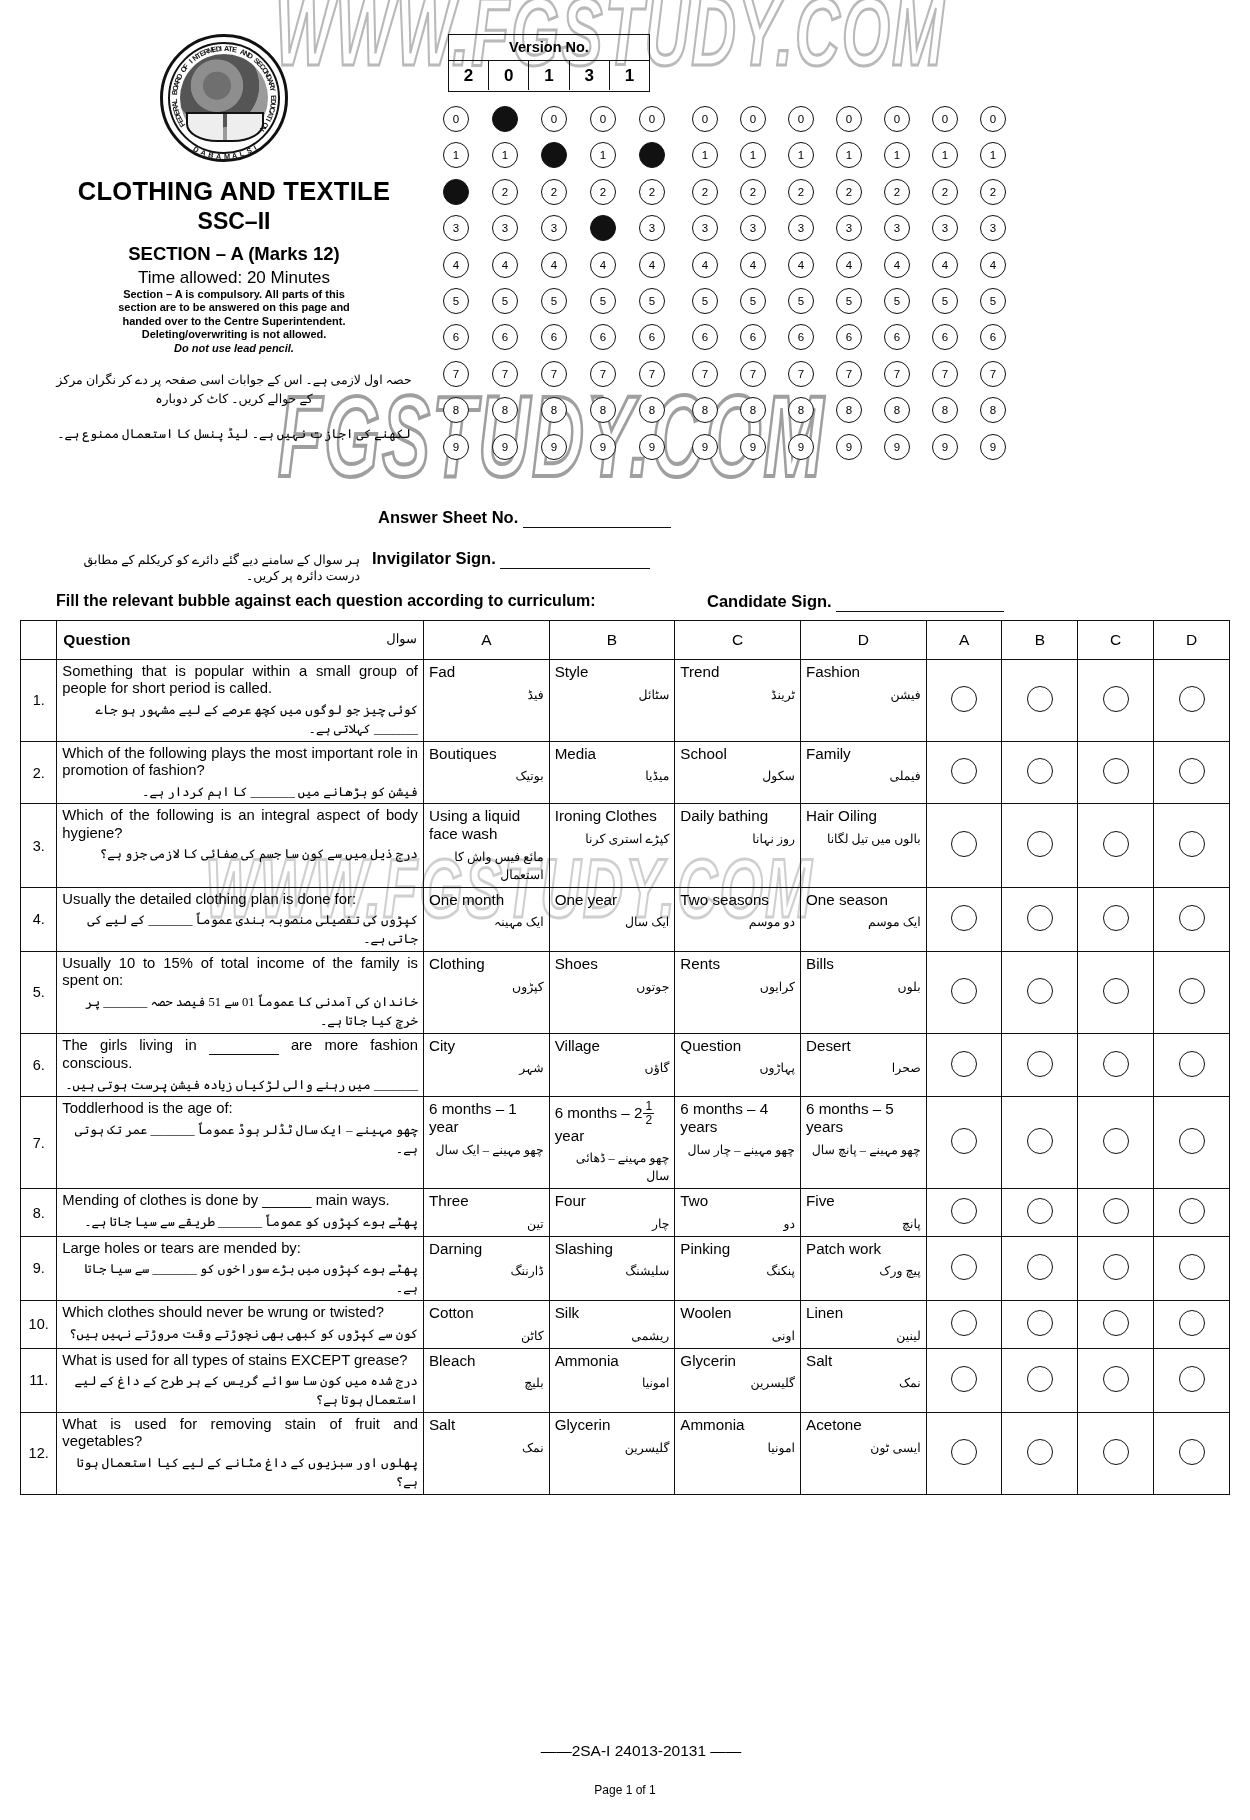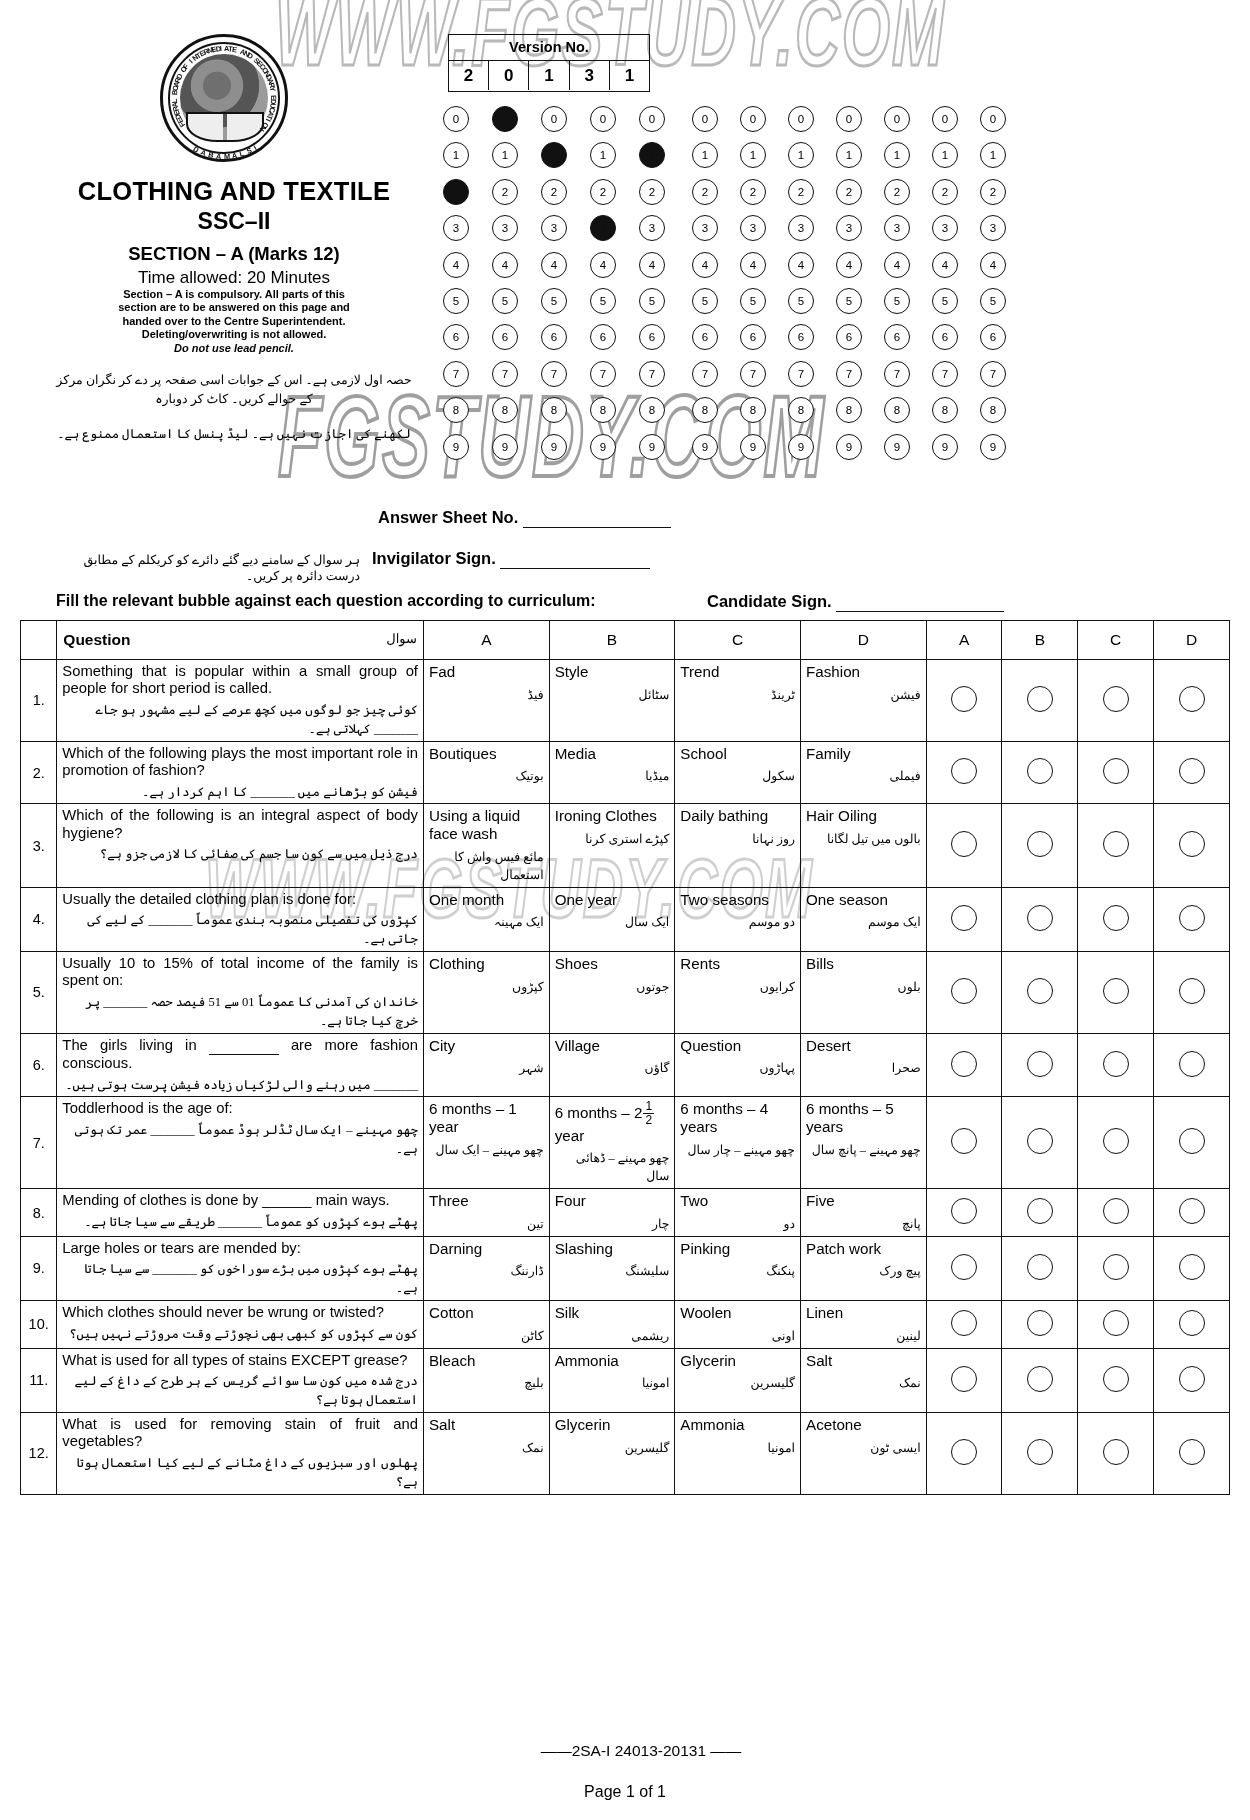--- a/index.html
+++ b/index.html
@@ -119,21 +119,21 @@
     width:24px;height:24px;border:1.6px solid #111;border-radius:50%;
     display:inline-block;
   }
   .blank{display:inline-block;border-bottom:1.4px solid #111;min-width:70px;}
   .frac{display:inline-block;vertical-align:-0.45em;text-align:center;font-size:12px;line-height:1.05;margin:0 1px;}
   .frac .n{display:block;border-bottom:1.3px solid #111;padding:0 2px;}
   .frac .d{display:block;padding:0 2px;}
 
   
   #paper-code{position:absolute;left:0;top:1742px;width:1250px;text-align:center;font-size:15.5px;padding-left:16px;}
-  #page-num{position:absolute;left:0;top:1783px;width:1250px;text-align:center;font-size:16px;}
+  #page-num{position:absolute;left:0;top:1783px;width:1250px;text-align:center;font-size:12px;}
 </style>
 </head>
 <body>
 
 <div class="page">
 
   <div class="wm wm1">WWW.FGSTUDY.COM</div>
   <div class="wm wm2">FGSTUDY.COM</div>
   <div class="wm wm3">WWW.FGSTUDY.COM</div>
 

